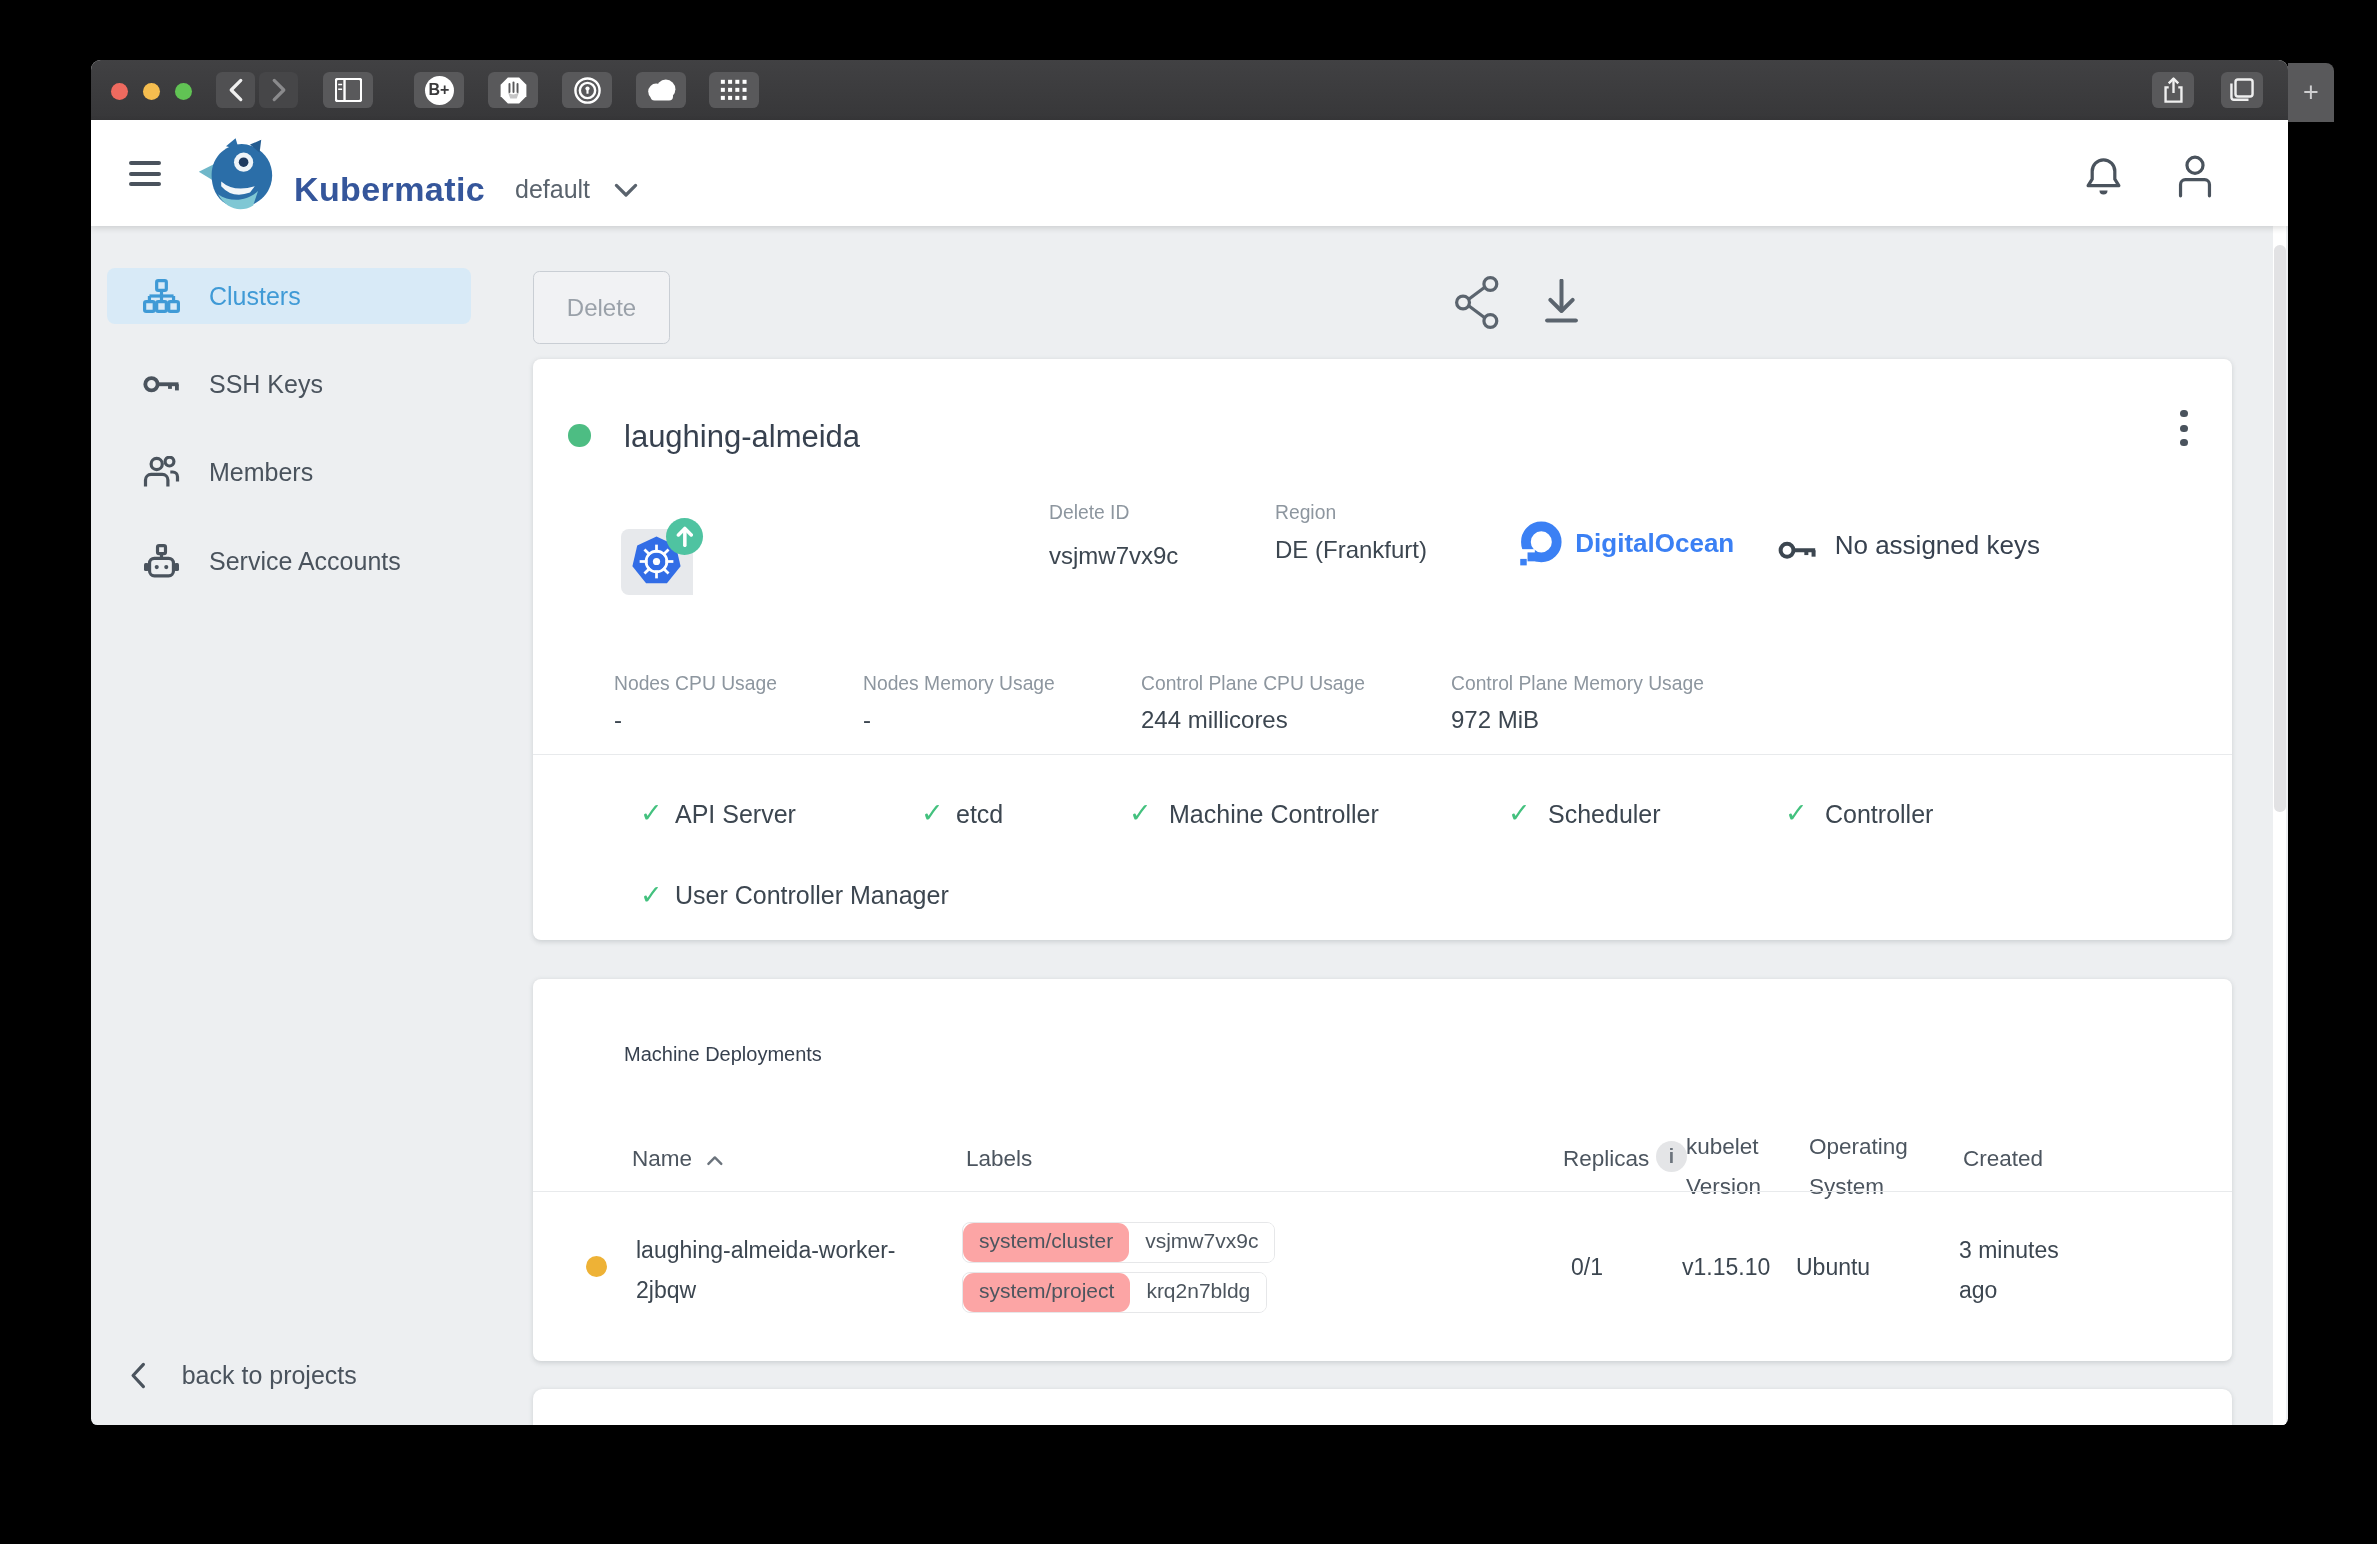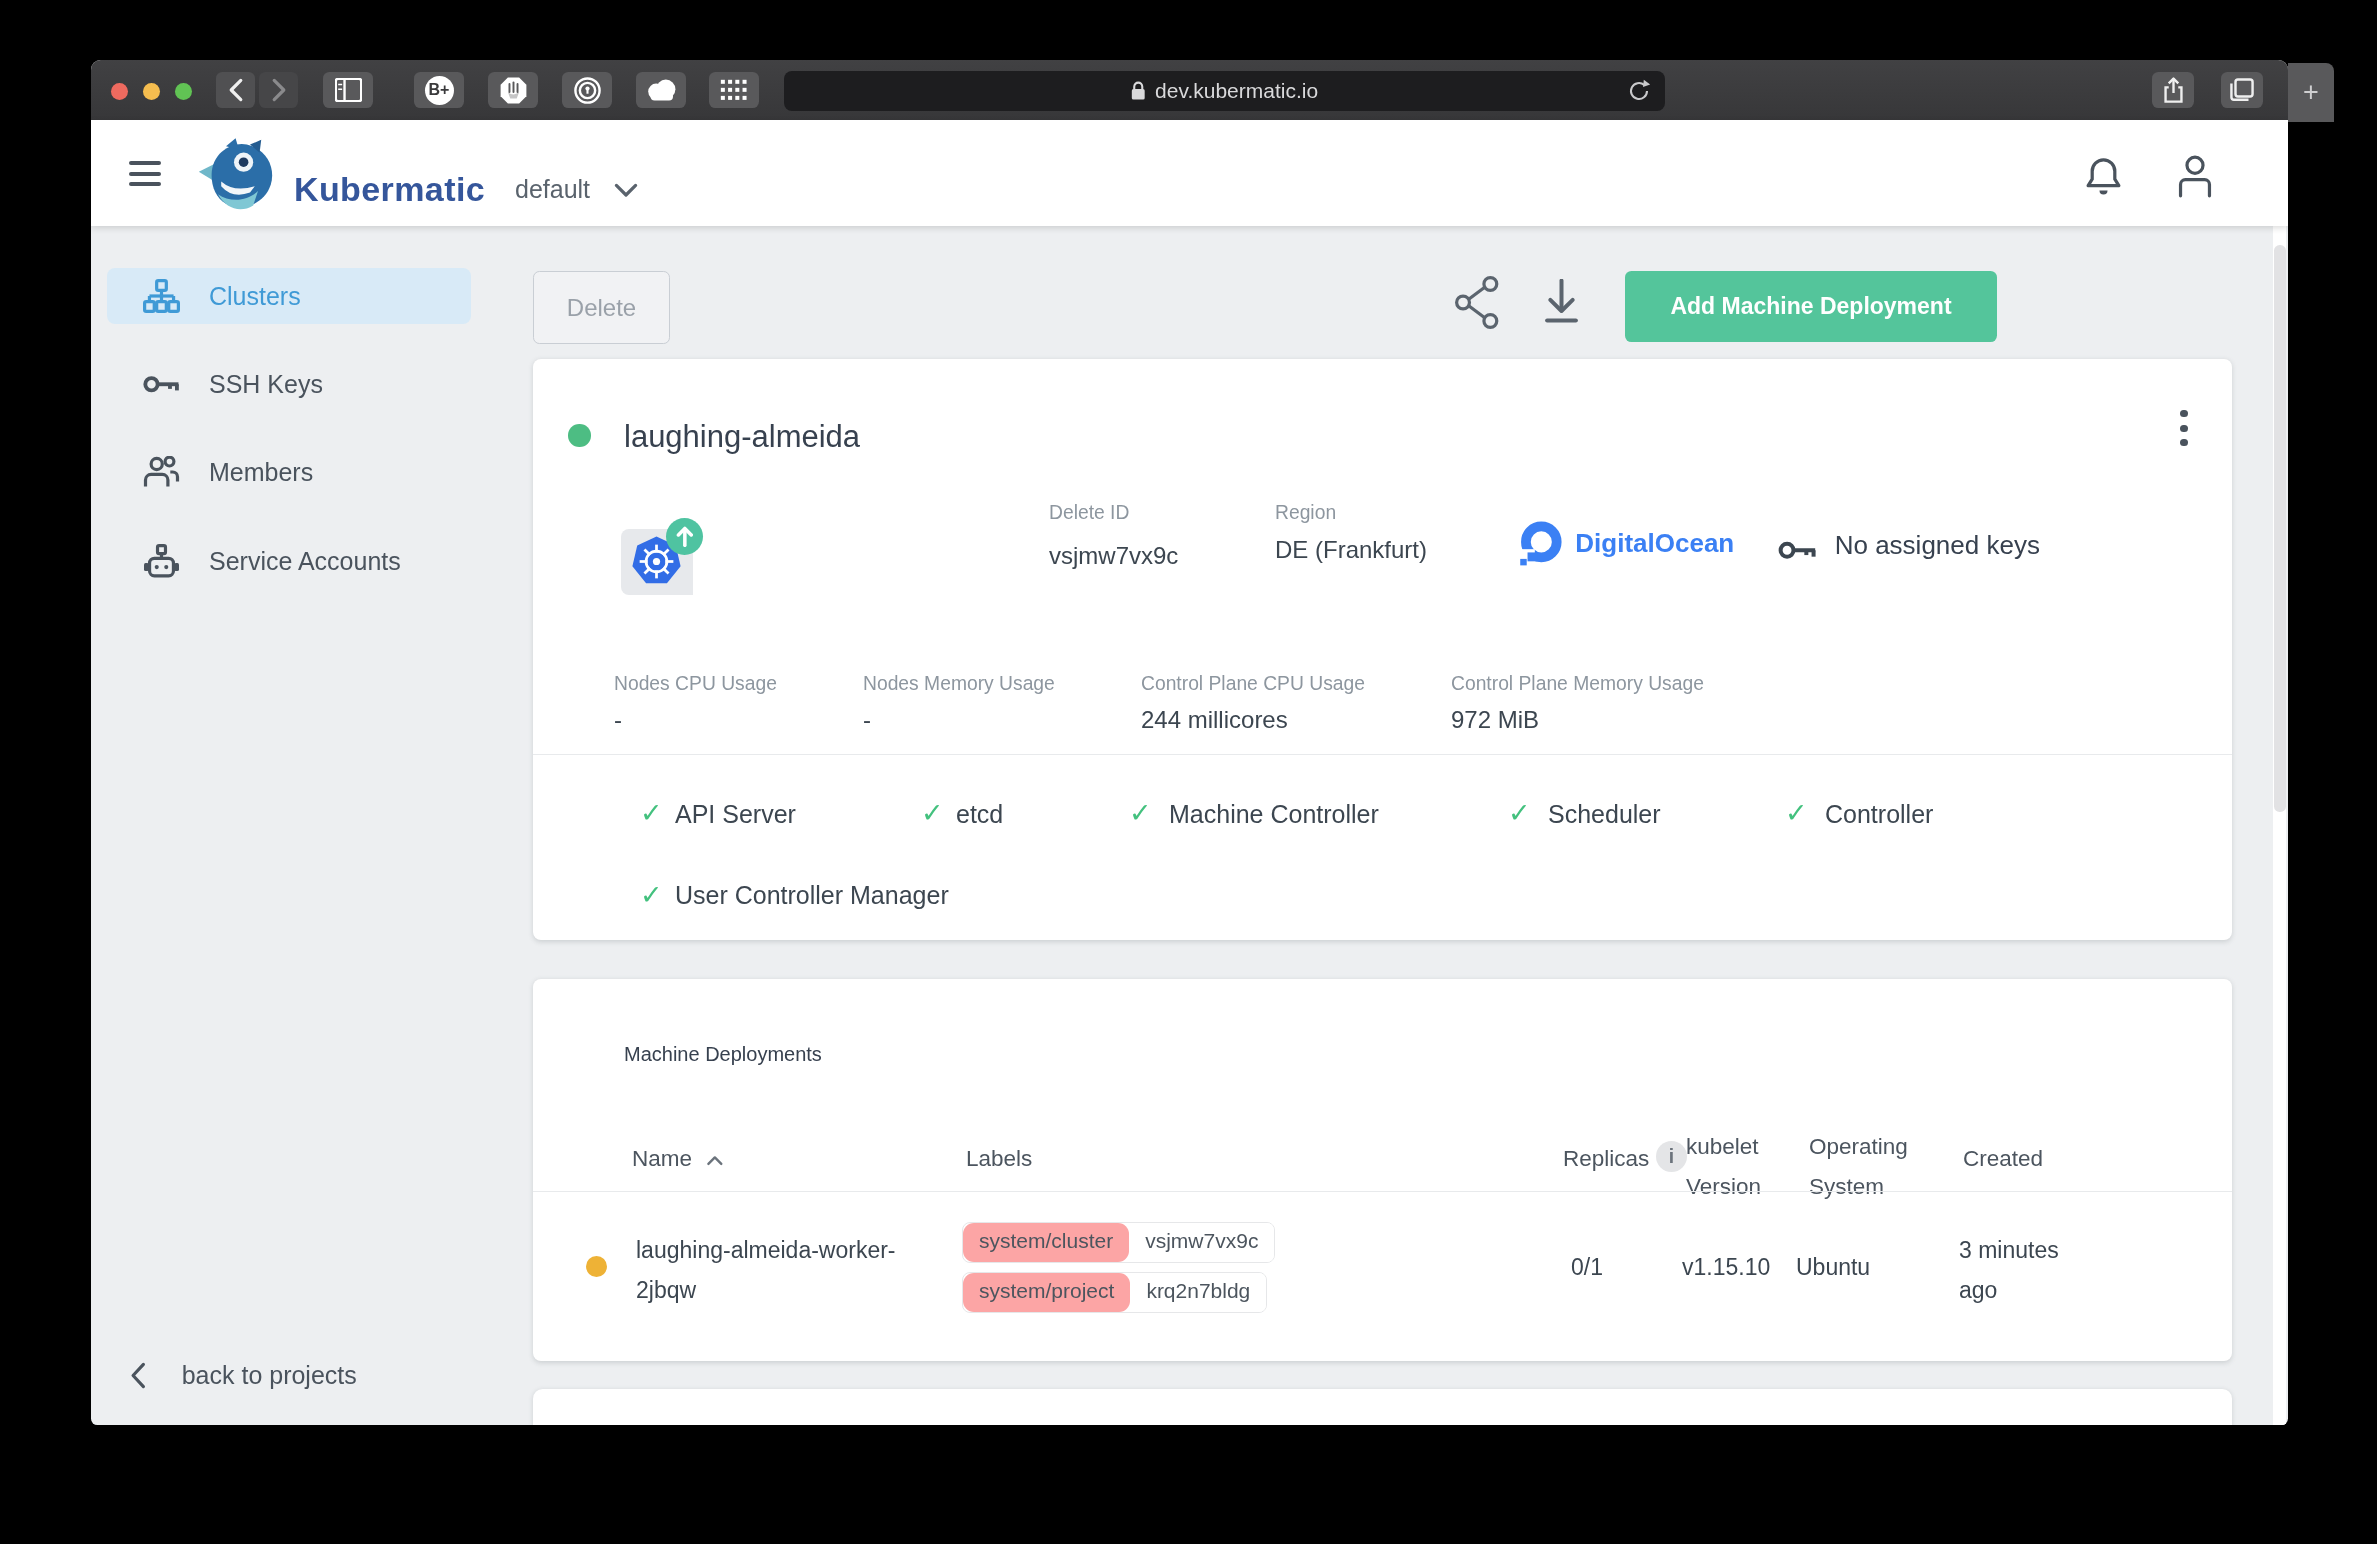--- a/index.html
+++ b/index.html
@@ -129,31 +129,20 @@
           <rect x="10" y="11" width="5" height="5"></rect>
           <rect x="19" y="11" width="5" height="5"></rect>
           <rect x="28" y="11" width="5" height="5"></rect>
         <rect x="1" y="21" width="5" height="5"></rect>
           <rect x="10" y="21" width="5" height="5"></rect>
           <rect x="19" y="21" width="5" height="5"></rect>
           <rect x="28" y="21" width="5" height="5"></rect>
       </svg>
     </div>
 
-    <div class="urlbar">
-      <svg width="14.5" height="19.3" viewBox="0 0 18 24" style="margin-right:9.7px">
-        <rect x="1" y="10" width="16" height="13" rx="2" fill="#d9d9db"></rect>
-        <path d="M4 10 v-3 a5 5 0 0 1 10 0 v3" fill="none" stroke="#d9d9db" stroke-width="2.6"></path>
-      </svg>
-      <span>dev.kubermatic.io</span>
-      <svg width="24" height="26" viewBox="0 0 30 32" style="position:absolute;right:14.5px;top:7.2px">
-        <path d="M25 16 a10 10 0 1 1 -3.5 -7.6" fill="none" stroke="#c9c9cb" stroke-width="2.6"></path>
-        <polygon points="21,2 29,8 20,11" fill="#c9c9cb"></polygon>
-      </svg>
-    </div>
 
     <div class="ext-btn" style="left:2061px;width:42px">
       <svg width="21" height="27" viewBox="0 0 26 34">
         <line x1="13" y1="2" x2="13" y2="20" stroke="#efefef" stroke-width="3"></line>
         <polyline points="7,8 13,2 19,8" fill="none" stroke="#efefef" stroke-width="3" stroke-linejoin="round"></polyline>
         <path d="M7 13 h-4 v18 h20 v-18 h-4" fill="none" stroke="#efefef" stroke-width="3"></path>
       </svg>
     </div>
     <div class="ext-btn" style="left:2130px;width:42px">
       <svg width="26" height="26" viewBox="0 0 32 32">
@@ -276,23 +265,20 @@
     </g>
   </svg>
   <svg class="abs" style="left:1451px;top:219px" width="39" height="48" viewBox="0 0 48 60">
     <g stroke="#5b646e" stroke-width="5" fill="none" stroke-linecap="round" stroke-linejoin="round">
       <line x1="24" y1="2" x2="24" y2="38"></line>
         <polyline points="10,26 24,40 38,26"></polyline>
         <line x1="6" y1="52" x2="42" y2="52"></line>
     </g>
   </svg>
 
-  <div class="btn" style="left:1534px;top:211px;width:372px;height:71px;background:#54c59b">
-    <span>Add Machine Deployment</span>
-  </div>
 
   <div class="card" style="top:299px;height:581px">
     <div class="dot" style="left:35px;top:65px;width:22.5px;height:22.5px;background:#4dbd83"></div>
     <div class="abs" style="left:91px;top:60px;font-size:31px;color:#37414f">laughing-almeida</div>
     <div class="abs" style="left:1638px;top:44px;width:26px">
       <div class="menu-dot"></div>
         <div class="menu-dot"></div>
         <div class="menu-dot"></div>
     </div>
 

